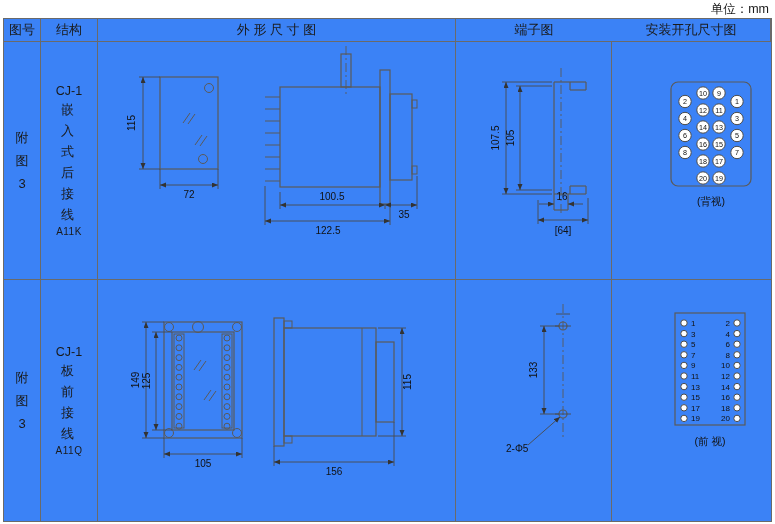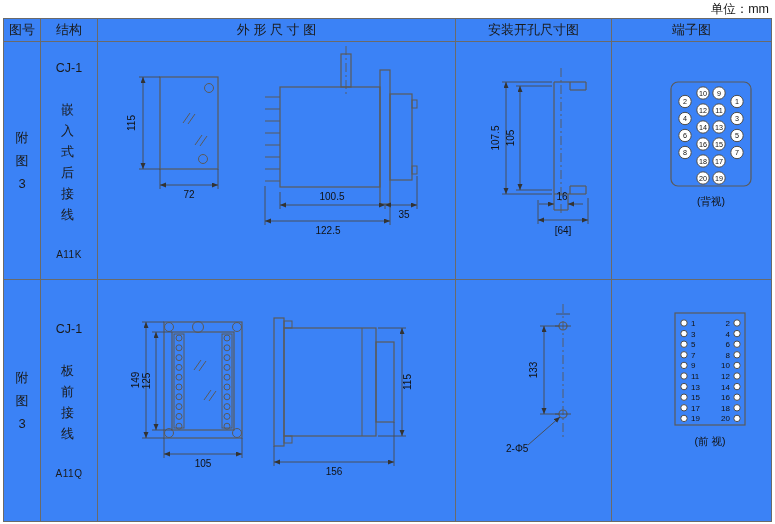--- a/index.html
+++ b/index.html
@@ -6,21 +6,21 @@
   .page{position:relative;width:775px;height:524px;background:#fff;font-family:"Liberation Sans",sans-serif;color:#1a1a1a;overflow:hidden;}
   .unit{position:absolute;top:1px;right:6px;font-size:12.5px;text-align:right;}
   .tbl{position:absolute;left:3px;top:18px;width:767px;height:502px;border:1px solid #6a6a6a;display:grid;
        grid-template-columns:37px 57px 358px 156px 1fr;grid-template-rows:23px 238px 1fr;background:#3b82f6;}
   .cell{border-right:1px solid #6a6a6a;border-bottom:1px solid #6a6a6a;position:relative;overflow:hidden;}
   .lastcol{border-right:none;}
   .lastrow{border-bottom:none;}
   .hd{display:flex;align-items:center;justify-content:center;font-size:13px;white-space:nowrap;}
   .figcell{display:flex;align-items:center;justify-content:center;}
   .vstack{width:16px;word-break:break-all;text-align:center;line-height:23px;font-size:13px;}
-  .structcell{display:flex;flex-direction:column;align-items:center;justify-content:center;gap:24px;}
+  .structcell{display:flex;flex-direction:column;align-items:center;justify-content:center;gap:1px;}
   .model{font-size:12.5px;}
   .vtype{width:16px;word-break:break-all;line-height:21px;font-size:13px;}
   .code{font-size:10px;letter-spacing:0.5px;}
   svg{display:block;}
   svg text{font-family:"Liberation Sans",sans-serif;fill:#111;}
   .dim{font-size:10px;text-anchor:middle;}
   .ln{stroke:#5a5a5a;stroke-width:1.2;fill:none;}
   .thin{stroke:#5a5a5a;stroke-width:1;fill:none;}
   .dl{stroke:#4a4a4a;stroke-width:0.9;fill:none;}
   .cl{stroke:#5a5a5a;stroke-width:0.9;fill:none;stroke-dasharray:9 3 2 3;}
@@ -33,22 +33,22 @@
 <body>
 
 <div class="page">
   <div class="unit">单位：mm</div>
 
   <div class="tbl">
 
     <div class="cell hd">图号</div>
     <div class="cell hd">结构</div>
     <div class="cell hd">外 形 尺 寸 图</div>
+    <div class="cell hd lastcol">端子图</div>
     <div class="cell hd">安装开孔尺寸图</div>
-    <div class="cell hd lastcol">端子图</div>
 
     <div class="cell figcell">
       <div class="vstack">附图3</div>
     </div>
 
     <div class="cell structcell">
       <div class="model">CJ-1</div>
       <div class="vtype">嵌入式后接线</div>
       <div class="code">A11K</div>
     </div>

